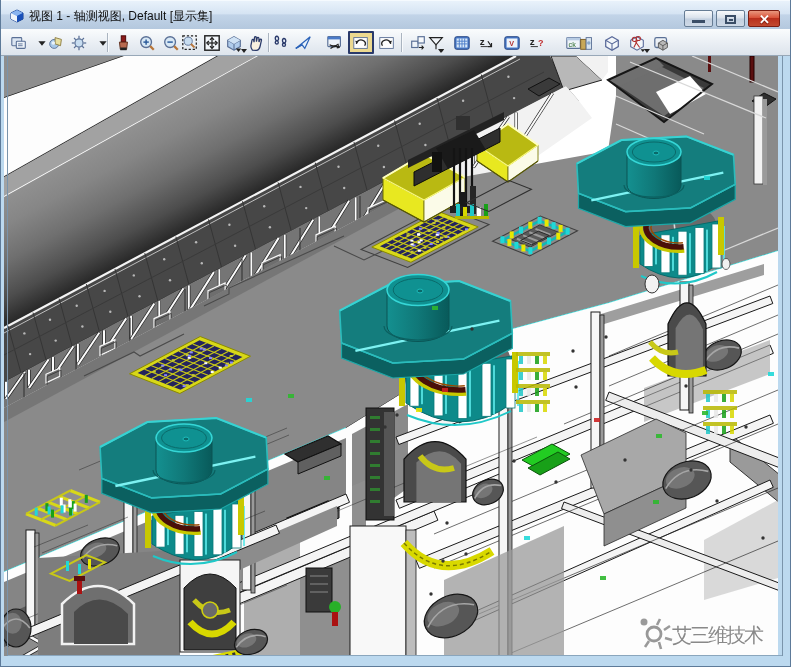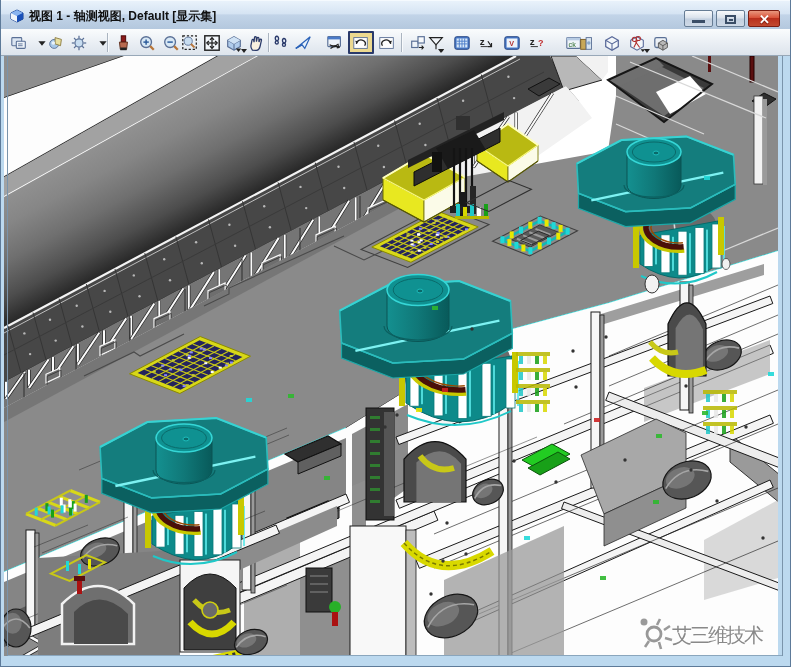--- a/index.html
+++ b/index.html
@@ -1,20 +1,20 @@
 <!DOCTYPE html>
 <html><head><meta charset="utf-8"><title>v</title>
 <style>
 * { margin:0; padding:0; box-sizing:border-box; }
 html,body { width:791px; height:667px; font-family:"Liberation Sans", sans-serif; overflow:hidden; background:#fff; }
 #win { position:relative; width:791px; height:667px; background:#bcd9ef; }
 #titlebar { position:absolute; left:0; top:0; width:791px; height:29px;
   background:linear-gradient(#e9f2fb 0%, #d6e4f3 45%, #c2d4e8 50%, #b4c8de 100%);
   border-top:1px solid #f5fafe; }
-#titletext { position:absolute; left:29px; top:7px; font-size:12px; color:#111;font-weight:bold; }
+#titletext { position:absolute; left:29px; top:7px; font-size:12px; color:#111; }
 #tbicon { position:absolute; left:9px; top:7px; }
 .wbtn { position:absolute; top:9px; height:17px; border:1px solid #667c94; border-radius:2px; }
 #toolbar { position:absolute; left:1px; top:29px; width:789px; height:27px;
   background:linear-gradient(#fafcfd, #e8edf3 60%, #dde4ec);
   border-bottom:1px solid #98a8b8; }
 #vp { position:absolute; left:4px; top:56px; width:774px; height:600px; background:#1d4ed8; }
 </style></head>
 <body>
 <div id="win">
   <div id="titlebar">

